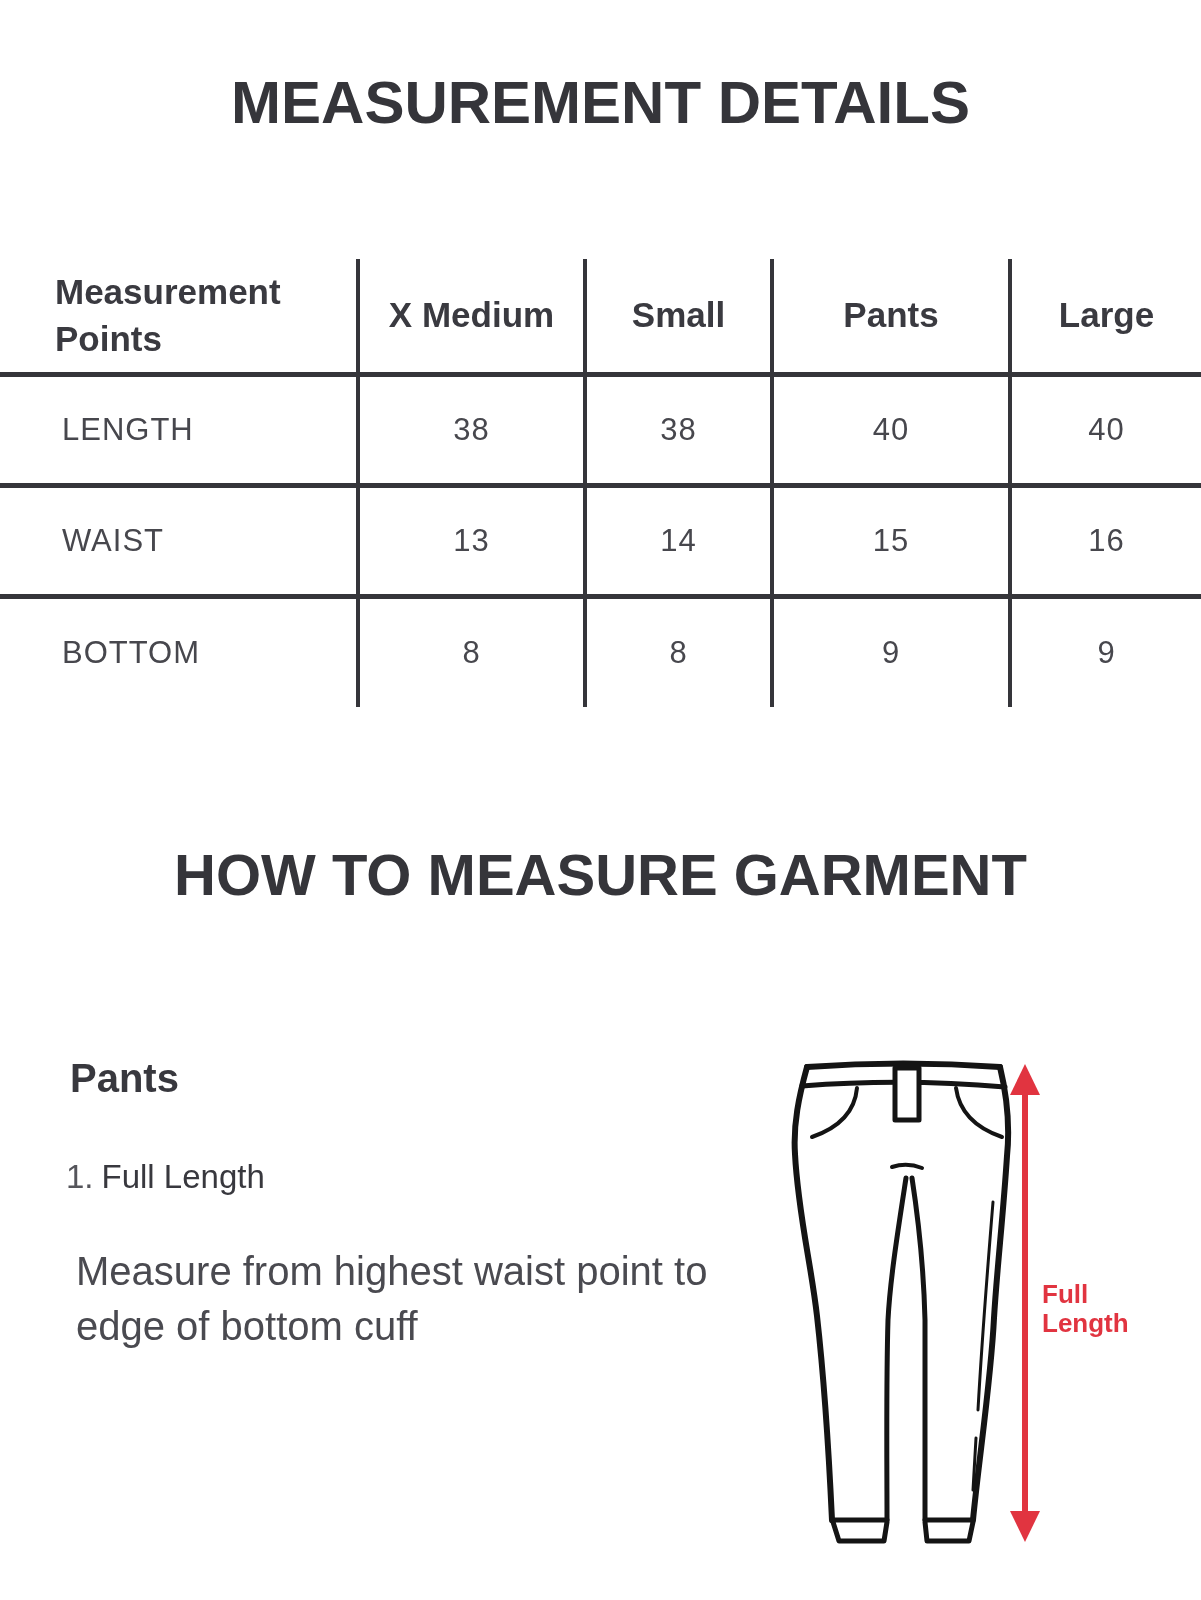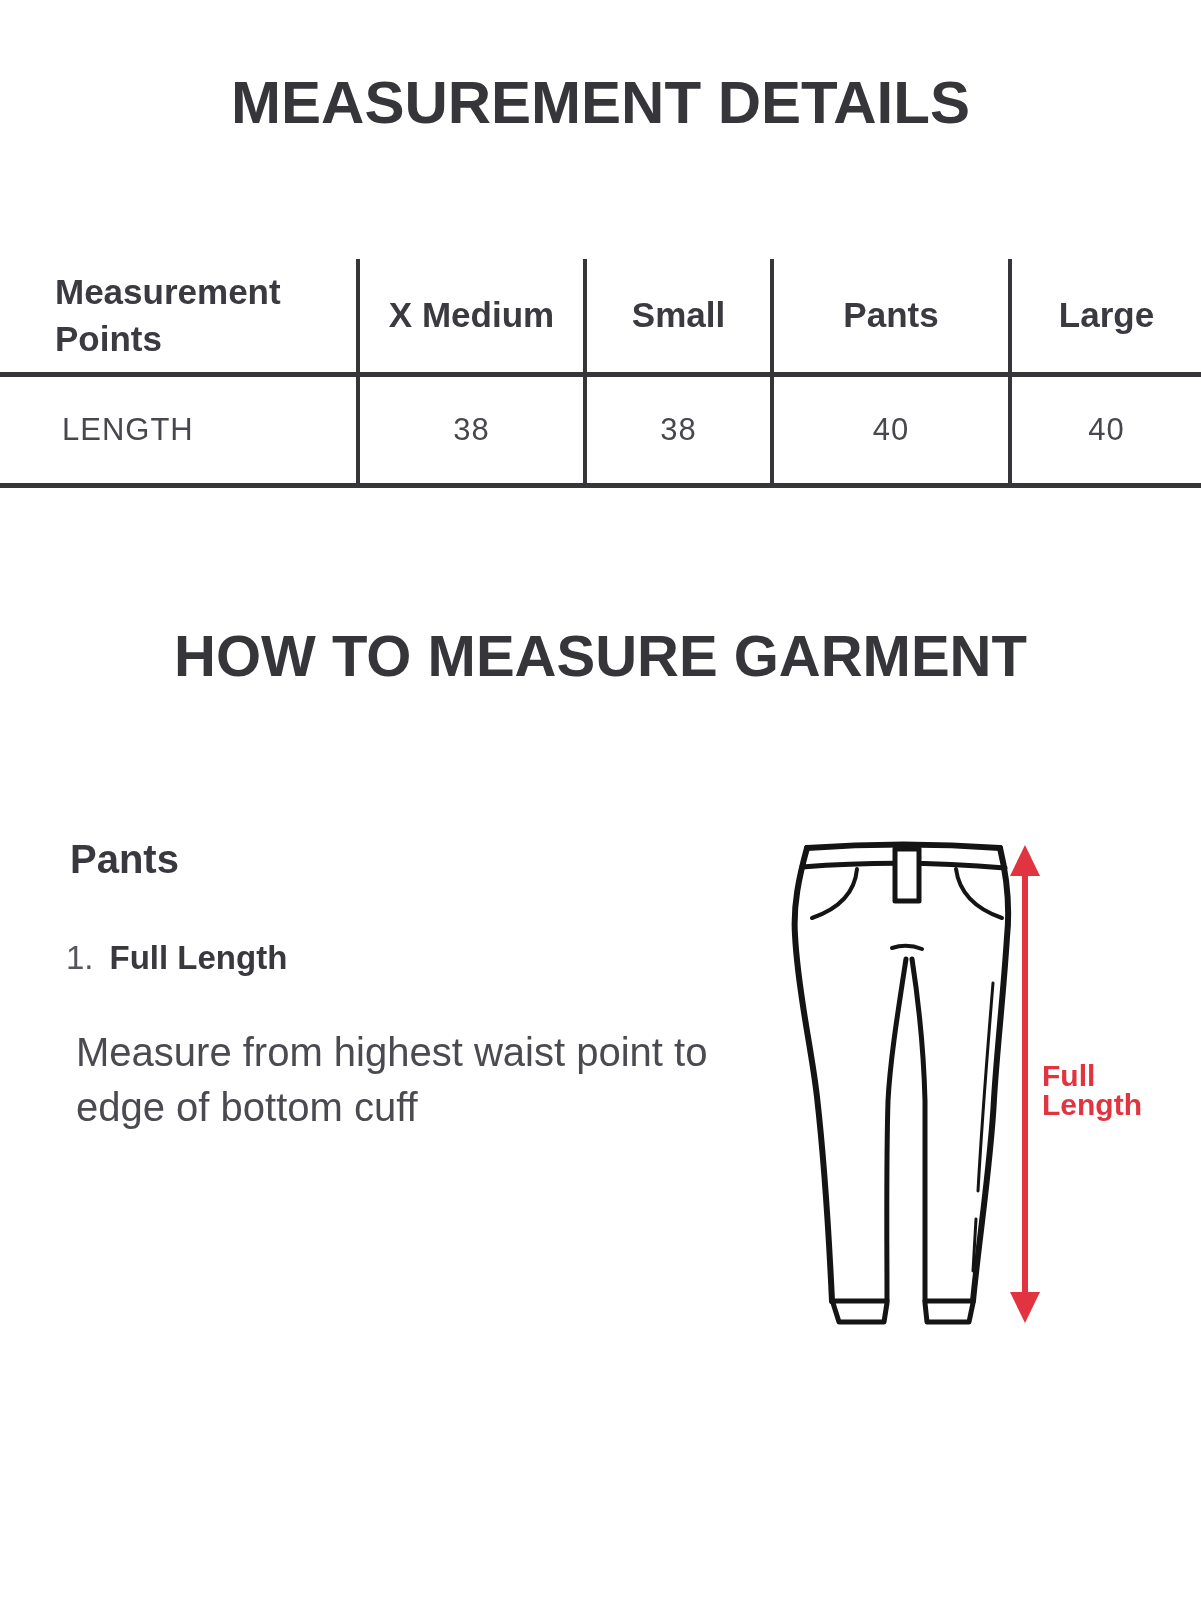--- a/index.html
+++ b/index.html
@@ -51,29 +51,29 @@
   
   .measure-section{position:relative;margin-top:60px;height:640px;width:1201px;}
   .garment-label{
     position:absolute;left:70px;top:88px;
     font-size:40px;font-weight:700;color:#38383e;
   }
   .step-title{
     position:absolute;left:66px;top:190px;font-size:33px;color:#38383e;
   }
   .step-title .num{font-weight:300;color:#55555b;}
-  .step-title .name{font-weight:700;margin-left:16px;}
+  .step-title .name{font-weight:400;margin-left:8px;}
   .step-desc{
     position:absolute;left:76px;top:276px;width:690px;
     font-size:40px;font-weight:300;line-height:55px;color:var(--ink-soft);
   }
   .pants-figure{position:absolute;left:745px;top:80px;width:400px;height:510px;}
   .arrow-label{
     position:absolute;left:1042px;top:312px;
-    font-size:30px;font-weight:700;line-height:29px;color:var(--red);
+    font-size:26px;font-weight:700;line-height:29px;color:var(--red);
   }
 </style>
 </head>
 <body>
 
 <h1 class="h1">MEASUREMENT DETAILS</h1>
 
 <table class="size-chart">
   <colgroup>
     <col class="c0">
@@ -91,20 +91,34 @@
       <th>Large</th>
     </tr>
   </thead>
   <tbody>
     <tr class="hline">
       <td class="first sep">LENGTH</td>
       <td class="sep">38</td>
       <td class="sep">38</td>
       <td class="sep">40</td>
       <td>40</td>
+    </tr>
+    <tr class="hline">
+      <td class="first sep">WAIST</td>
+      <td class="sep">13</td>
+      <td class="sep">14</td>
+      <td class="sep">15</td>
+      <td>16</td>
+    </tr>
+    <tr>
+      <td class="first sep">BOTTOM</td>
+      <td class="sep">8</td>
+      <td class="sep">8</td>
+      <td class="sep">9</td>
+      <td>9</td>
     </tr>
   </tbody>
 </table>
 
 <h2 class="h2">HOW TO MEASURE GARMENT</h2>
 
 <div class="measure-section">
 
   <div class="garment-label">Pants</div>
 

